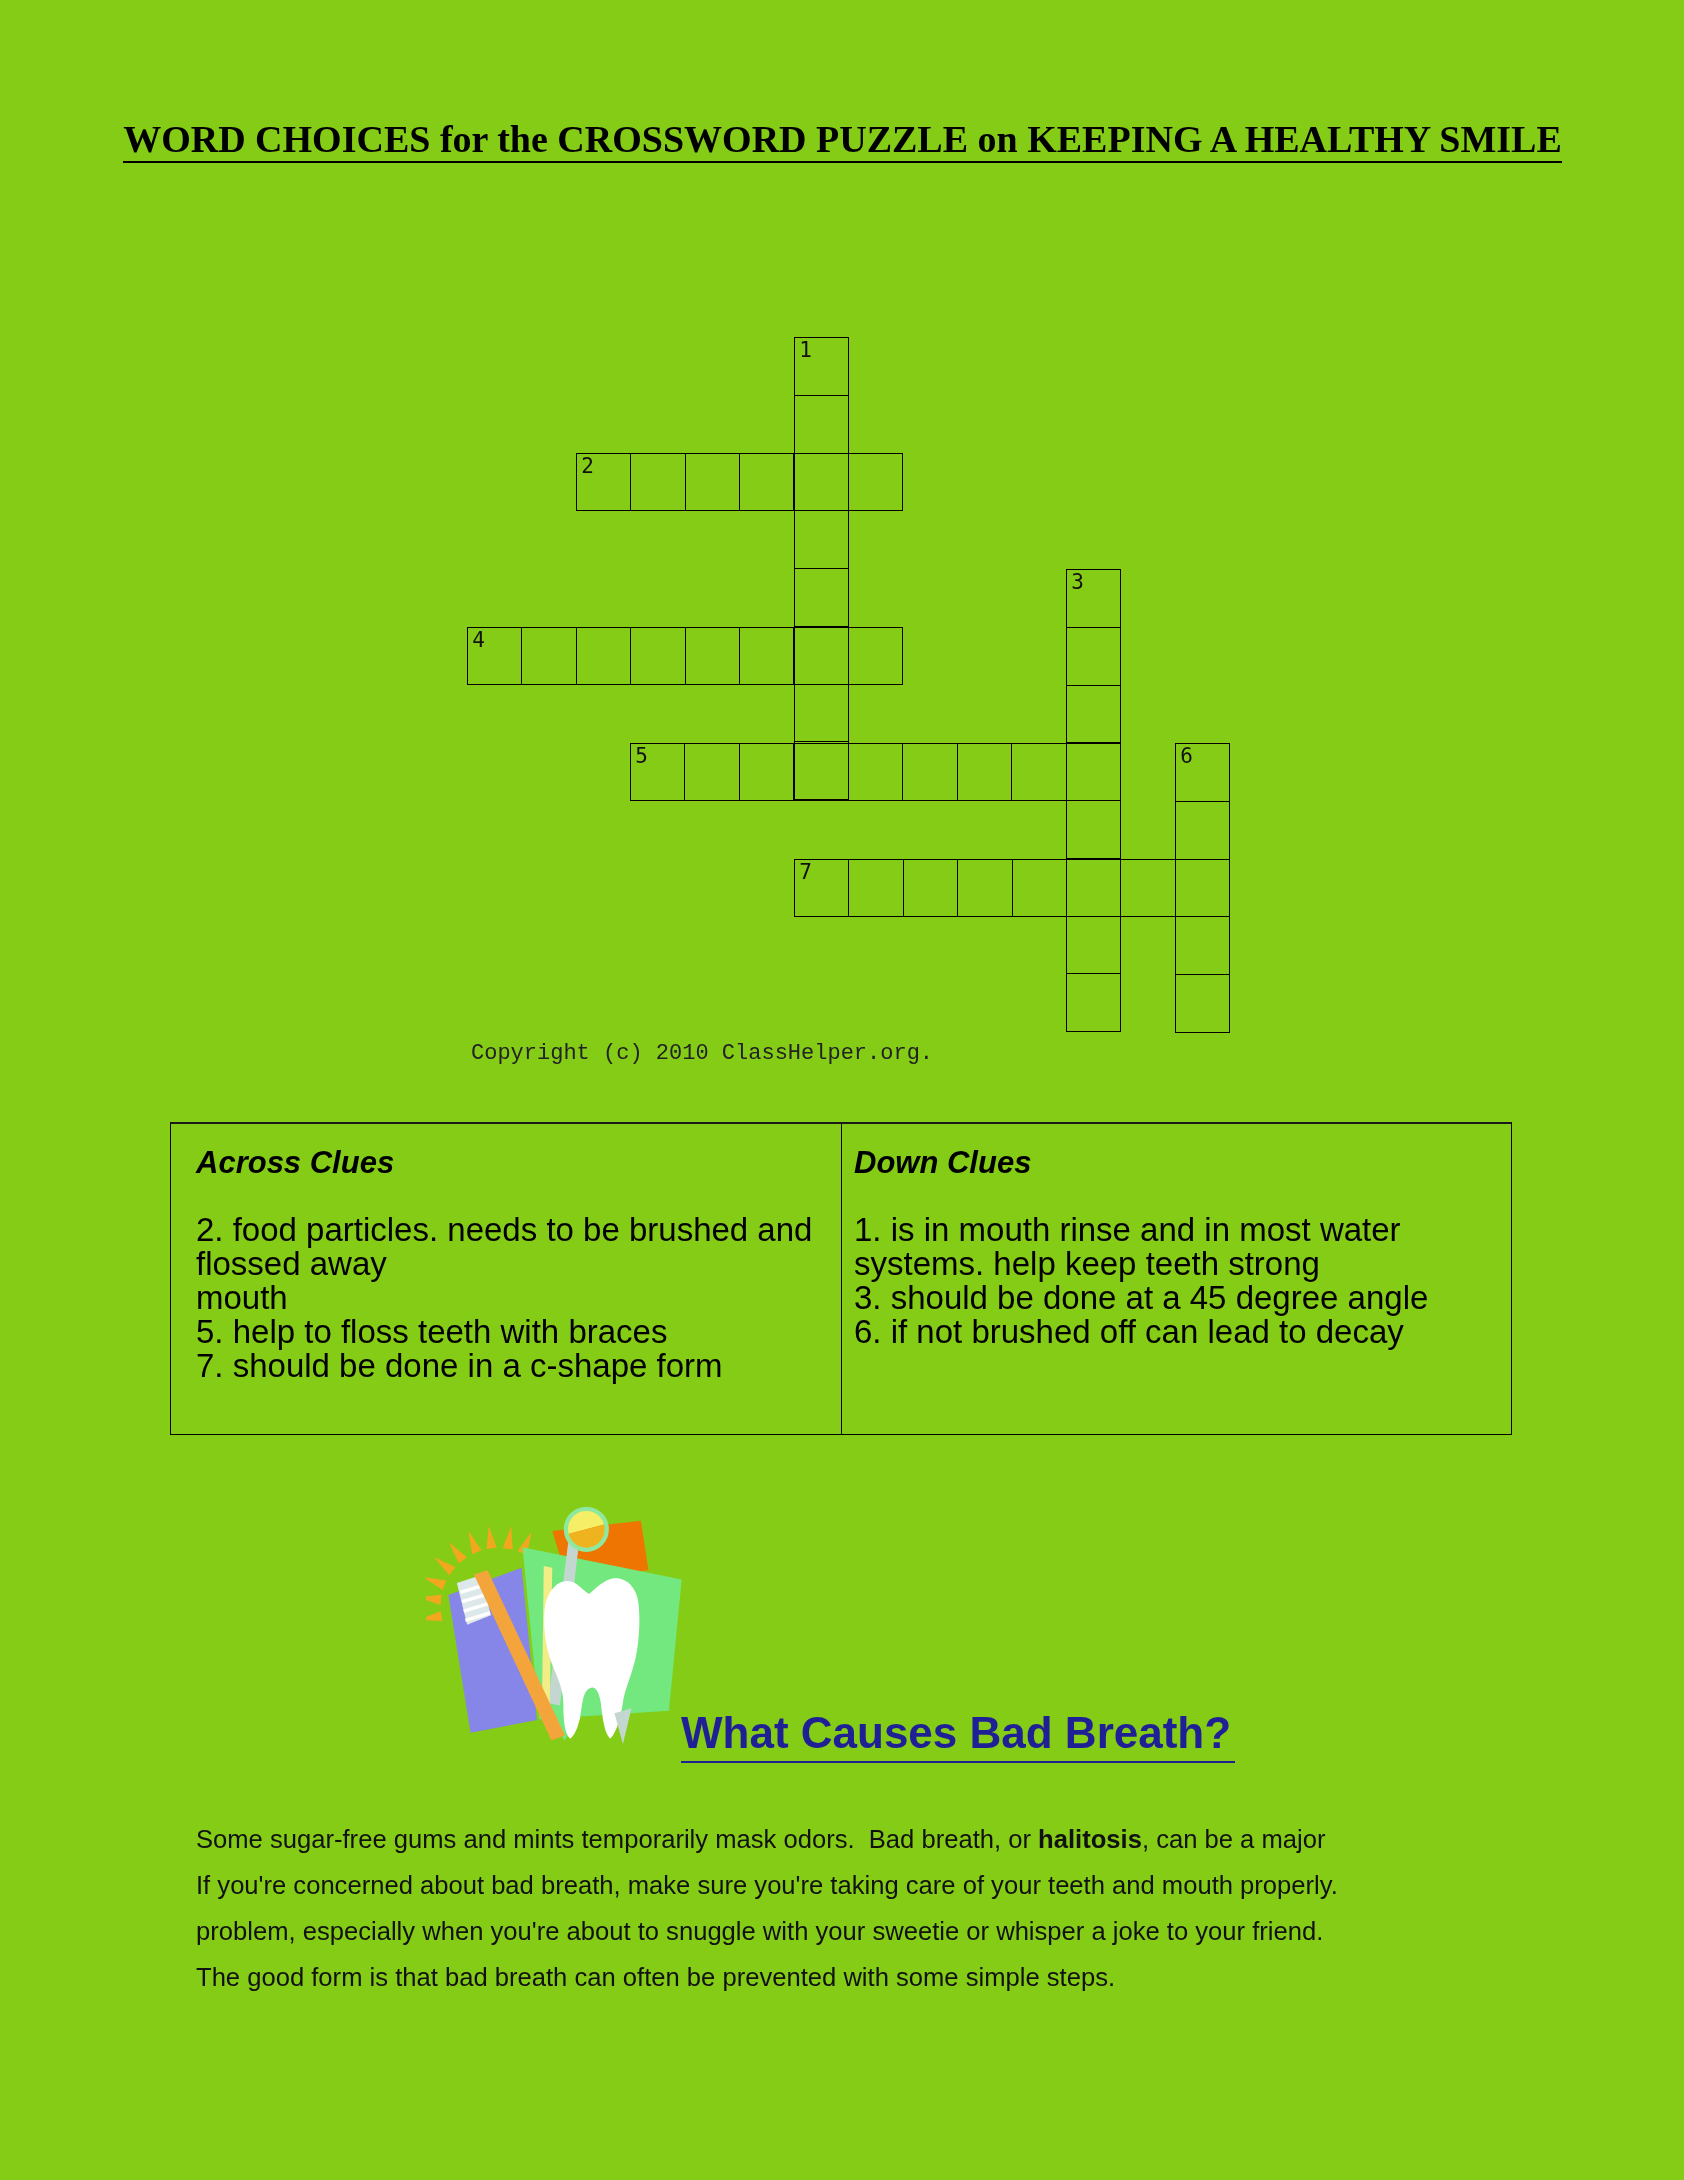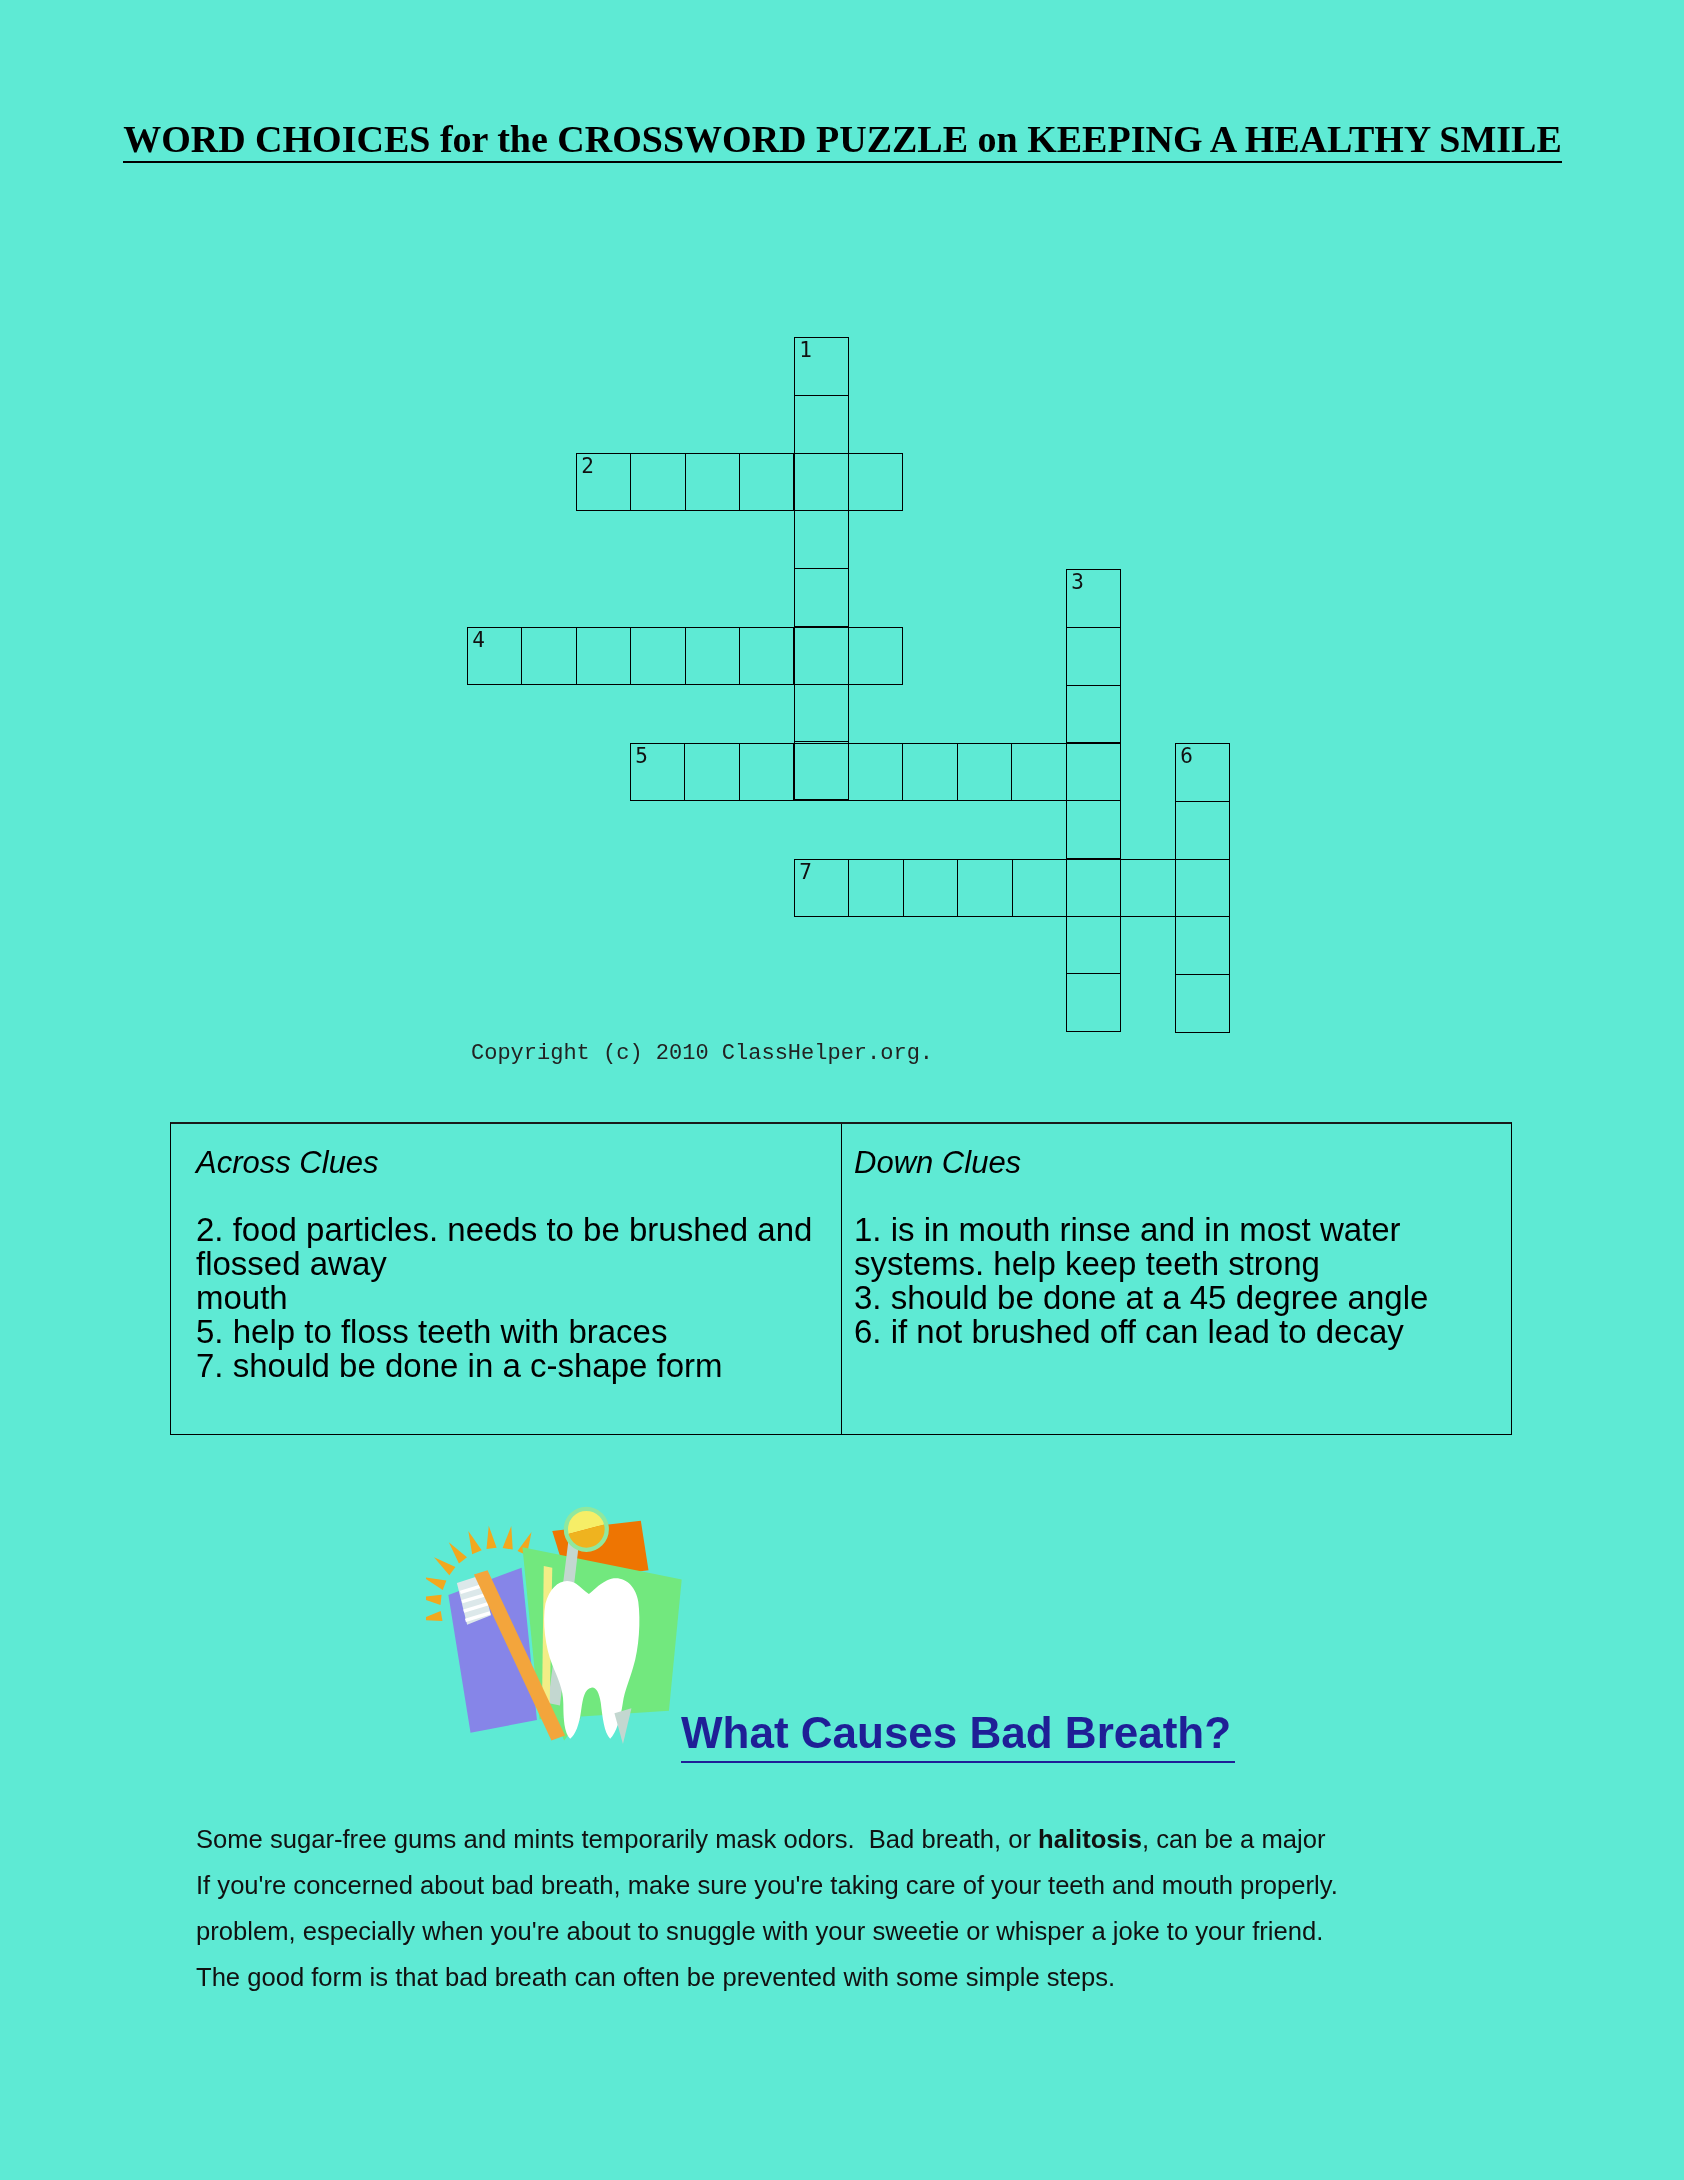--- a/index.html
+++ b/index.html
@@ -1,17 +1,17 @@
 <!DOCTYPE html>
 <html style="font-size:13.6px"><head>
 <meta charset="utf-8">
 <style>
   html,body{margin:0;padding:0;background:#ffffff;}
   #page{
-    position:relative;width:1685px;height:2181px;background:#5eead4;
+    position:relative;width:1685px;height:2181px;background:#84cc16;
     font-family:"Liberation Sans",sans-serif;color:#000;overflow:hidden;
   }
   
   .title-row{position:absolute;left:0;top:119px;width:1685px;text-align:center;}
   .doc-title{
     display:inline-block;font-family:"Liberation Serif",serif;font-weight:bold;
     font-size:38px;line-height:41px;border-bottom:2.6px solid #000;padding-bottom:0.9px;
   }
   .wordbank{
     position:absolute;left:0;top:193px;width:1685px;text-align:center;
@@ -34,21 +34,21 @@
     font-family:Liberation Mono, monospace;font-size:22px;color:#222;letter-spacing:0px;
   }
   
   .clues-table{
     position:absolute;left:170px;top:1122px;width:1342px;height:313px;
     border:1.7px solid #000;border-top:2.6px solid #1a1a1a;box-sizing:border-box;display:flex;
   }
   .clues-col{box-sizing:border-box;}
   .clues-col.across{width:670px;padding:20.4px 25.6px 0 25px;}
   .clues-col.down{flex:1;border-left:1.7px solid #000;padding:20.4px 13.6px 0 12px;}
-  .clues-title{font-weight:normal;font-style:italic;font-size:31px;line-height:37px;margin:0 0 32px 0;}
+  .clues-title{font-weight:bold;font-style:italic;font-size:31px;line-height:37px;margin:0 0 32px 0;}
   .clue-line{font-size:33px;line-height:34px;white-space:nowrap;}
   
   .clipart{position:absolute;left:426px;top:1491px;width:290px;height:281px;}
   .article-heading{
     position:absolute;left:681px;top:1709px;margin:0;
     font-size:44px;line-height:48px;font-weight:bold;color:#1f1f96;
     border-bottom:2.6px solid #1f1f96;padding:0 3.4px 4.3px 0;display:inline-block;
   }
   .paragraph{position:absolute;left:196px;top:1816px;width:1329px;font-size:25.6px;line-height:46px;color:#111;}
   .paragraph .pline{white-space:nowrap;}

